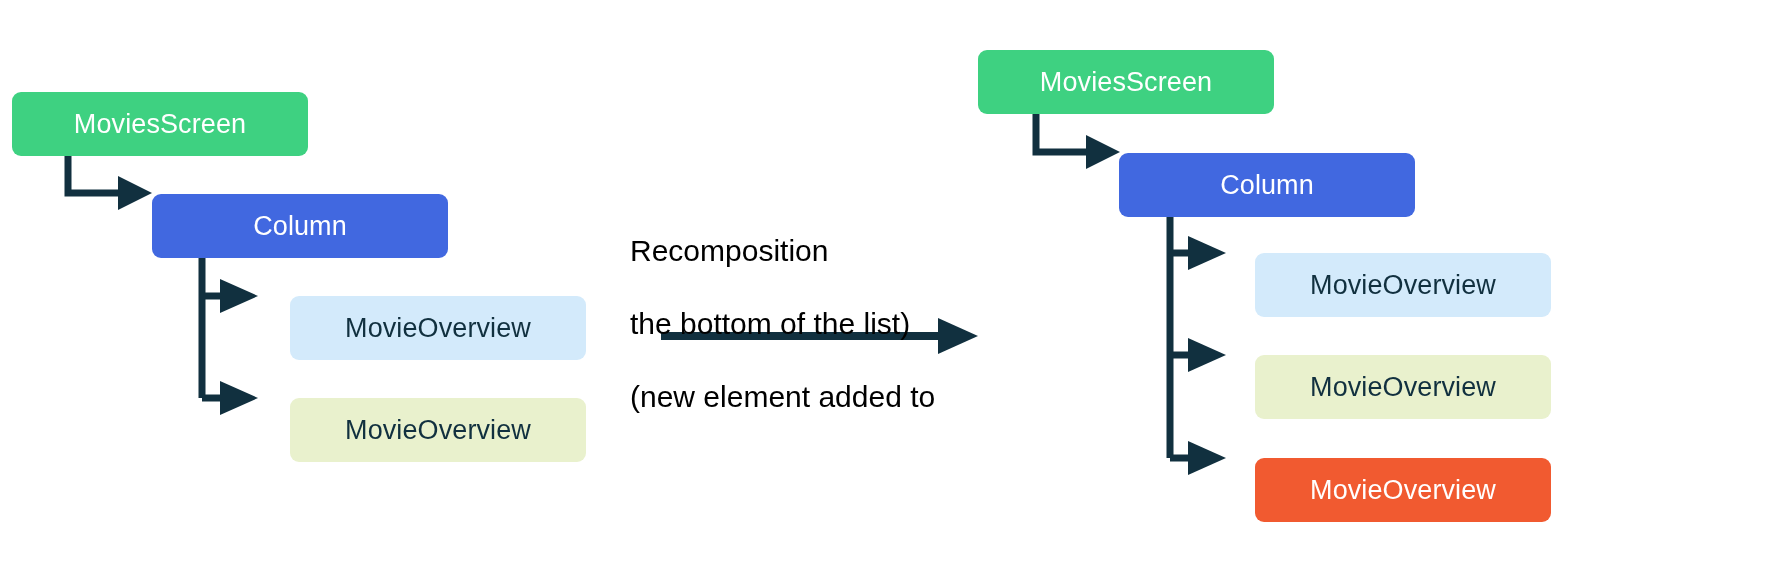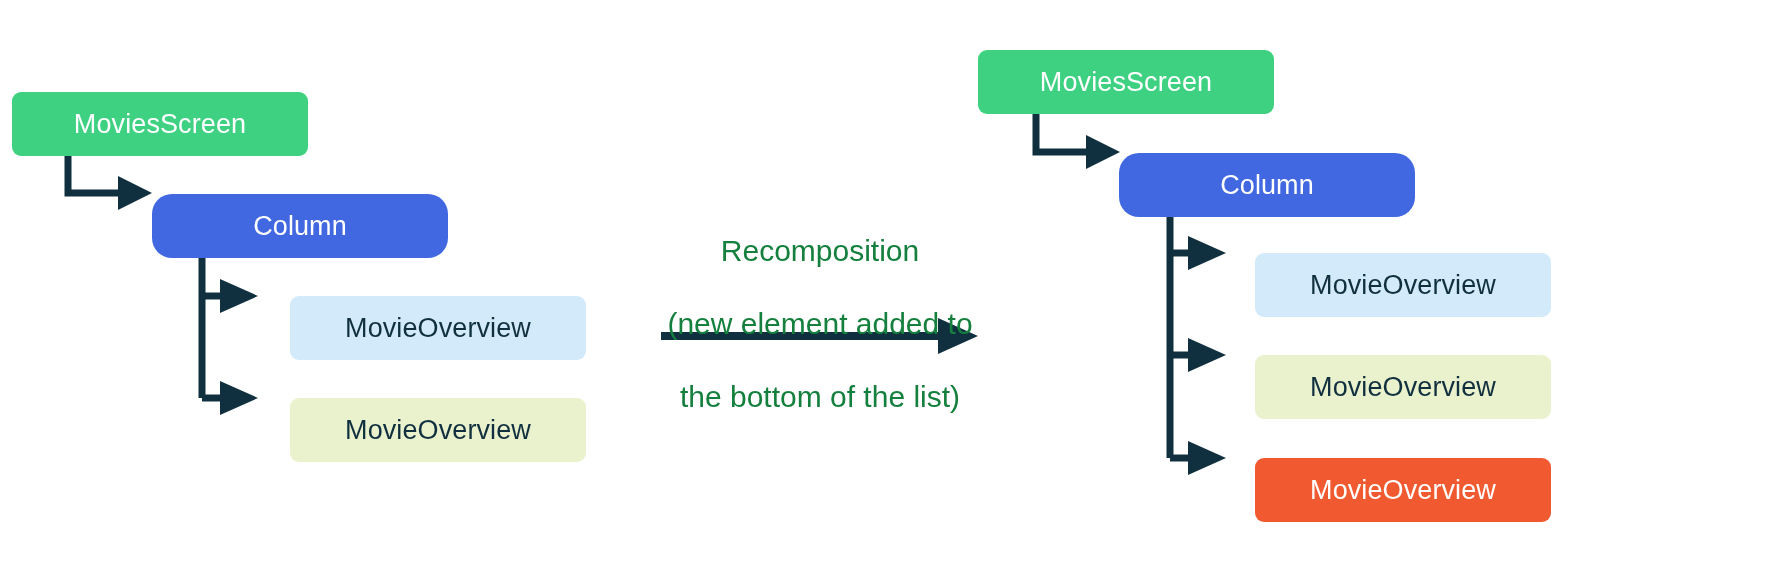--- a/index.html
+++ b/index.html
@@ -28,21 +28,21 @@
     line-height: 1;
     white-space: nowrap;
     letter-spacing: 0.1px;
     margin-top: 32px;
   }
   .node-label {
     display: block;
   }
   
   .n-screen   { background: #3ed181; color: #ffffff; }
-  .n-column   { background: #4168e0; color: #ffffff; border-radius: 20px; }
+  .n-column   { background: #4168e0; color: #ffffff; }
   .n-blue     { background: #d3eafb; color: #11303f; }
   .n-olive    { background: #e9f1cd; color: #11303f; }
   .n-orange   { background: #f15a30; color: #ffffff; }
 
   svg.links {
     position: absolute;
     left: 0;
     top: 0;
     width: 1779px;
     height: 584px;
@@ -60,22 +60,21 @@
 
   .big-arrow-shaft {
     fill: none;
     stroke: #11303f;
     stroke-width: 8;
   }
   .big-arrow-head { fill: #11303f; }
 
   .center-caption {
     position: absolute;
-    text-align: center;
-    color: #15803d;
+    color: #000000;
     line-height: 1.22;
     white-space: pre-line;
   }
 </style>
 </head>
 <body>
 
 <div id="canvas">
 
   <svg class="links" viewBox="0 0 1779 584">
@@ -125,22 +124,22 @@
   <div class="node n-blue" style="left:290px; top:264px; width:296px; height:64px; font-size:27px;">
     <span class="node-label">MovieOverview</span>
   </div>
 
   <div class="node n-olive" style="left:290px; top:366px; width:296px; height:64px; font-size:27px;">
     <span class="node-label">MovieOverview</span>
   </div>
 
   <div class="center-caption" style="left:630px; top:196px; width:380px; font-size:30px;">
     <div>Recomposition</div>
+    <div>the bottom of the list)</div>
     <div>(new element added to</div>
-    <div>the bottom of the list)</div>
   </div>
 
   <div class="node n-screen" style="left:978px; top:18px; width:296px; height:64px; font-size:27px;">
     <span class="node-label">MoviesScreen</span>
   </div>
 
   <div class="node n-column" style="left:1119px; top:121px; width:296px; height:64px; font-size:27px;">
     <span class="node-label">Column</span>
   </div>
 

